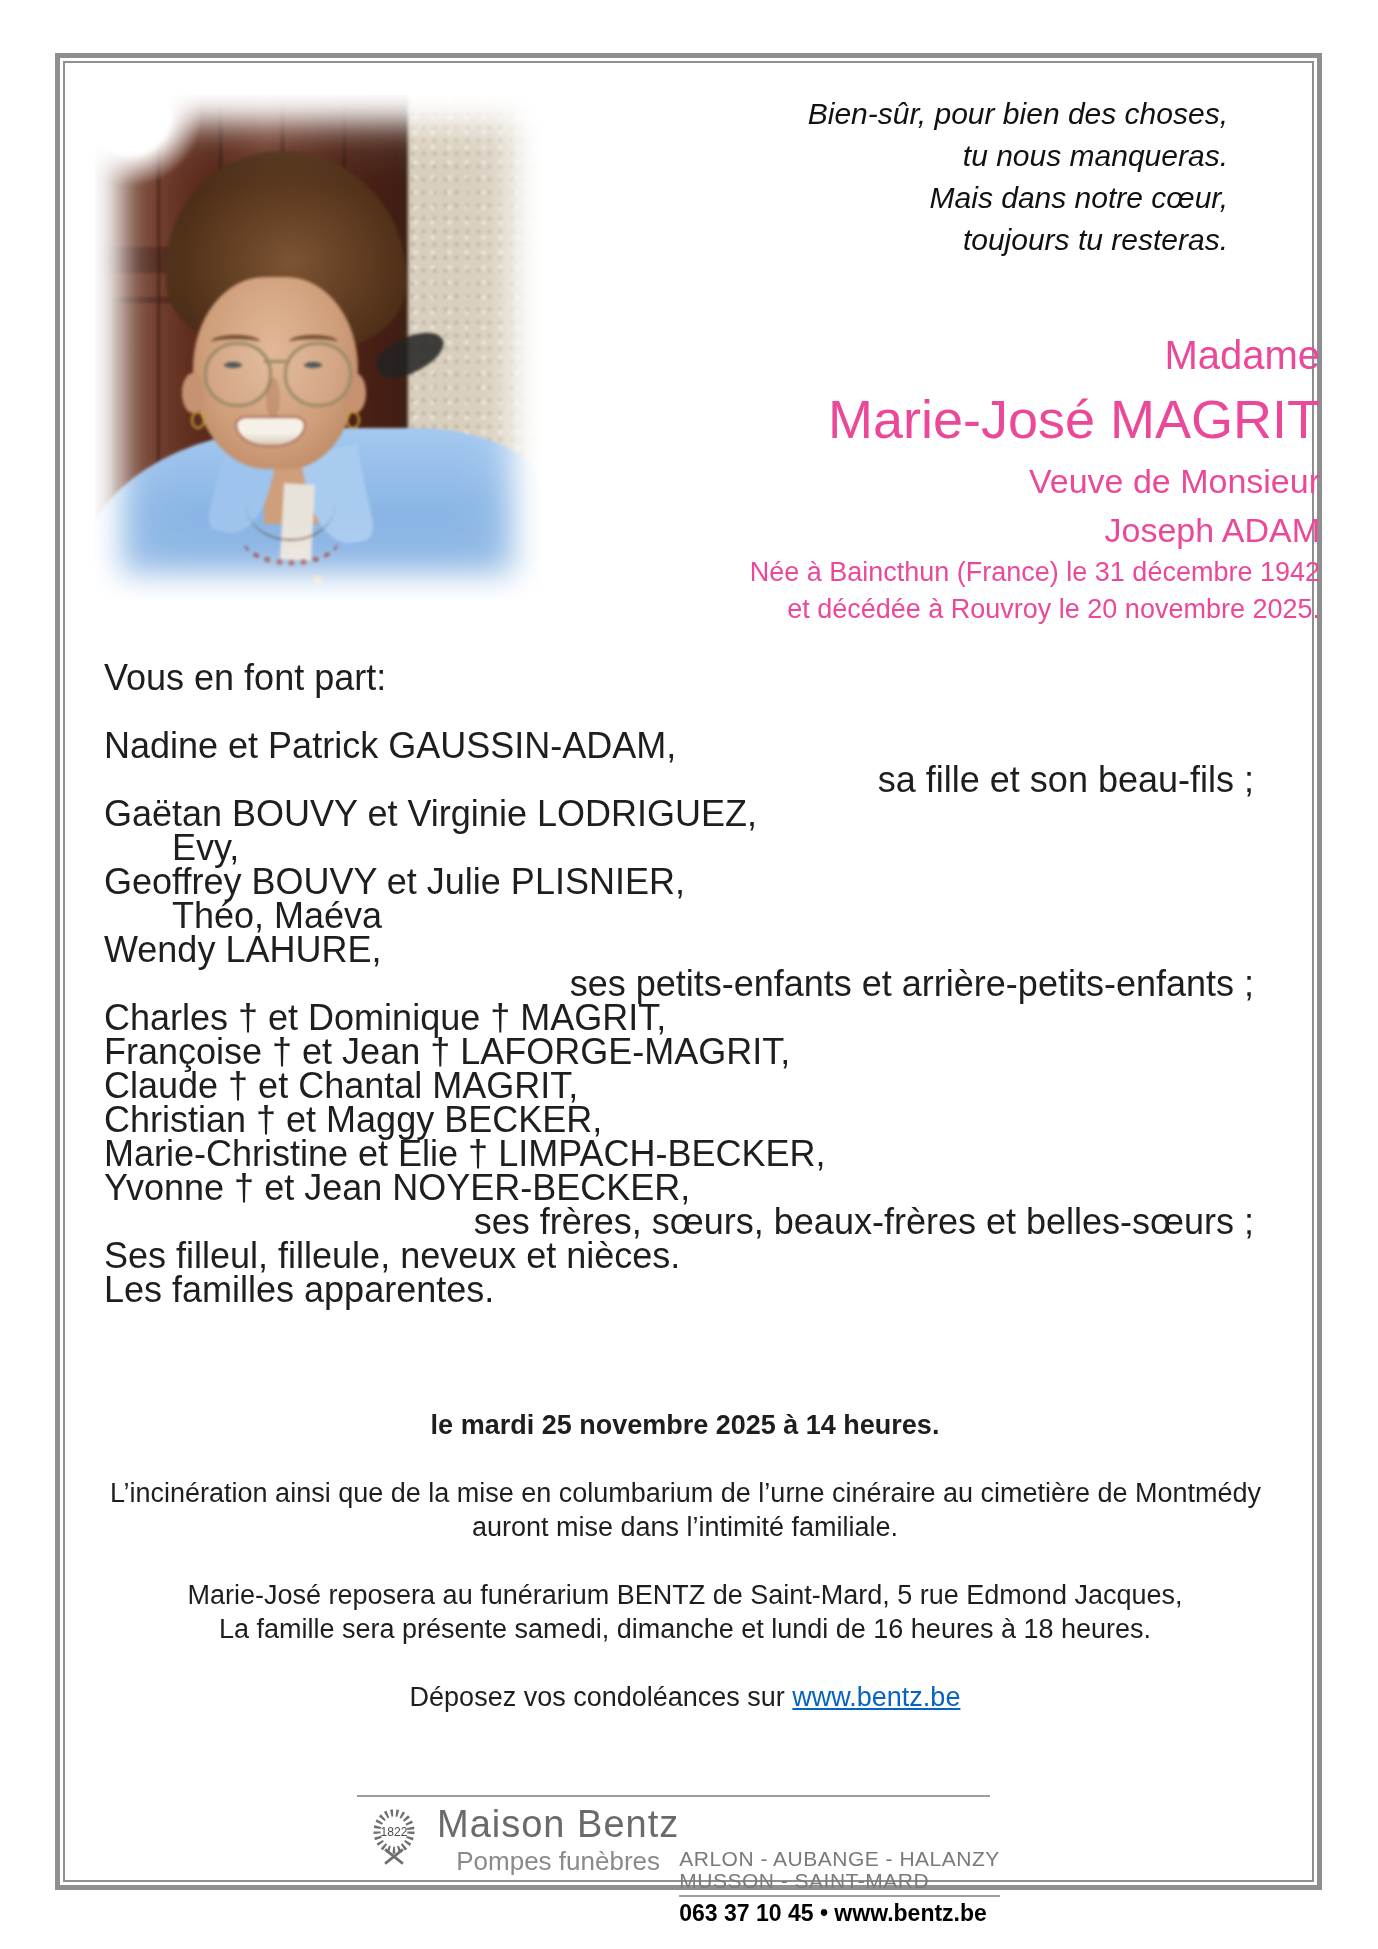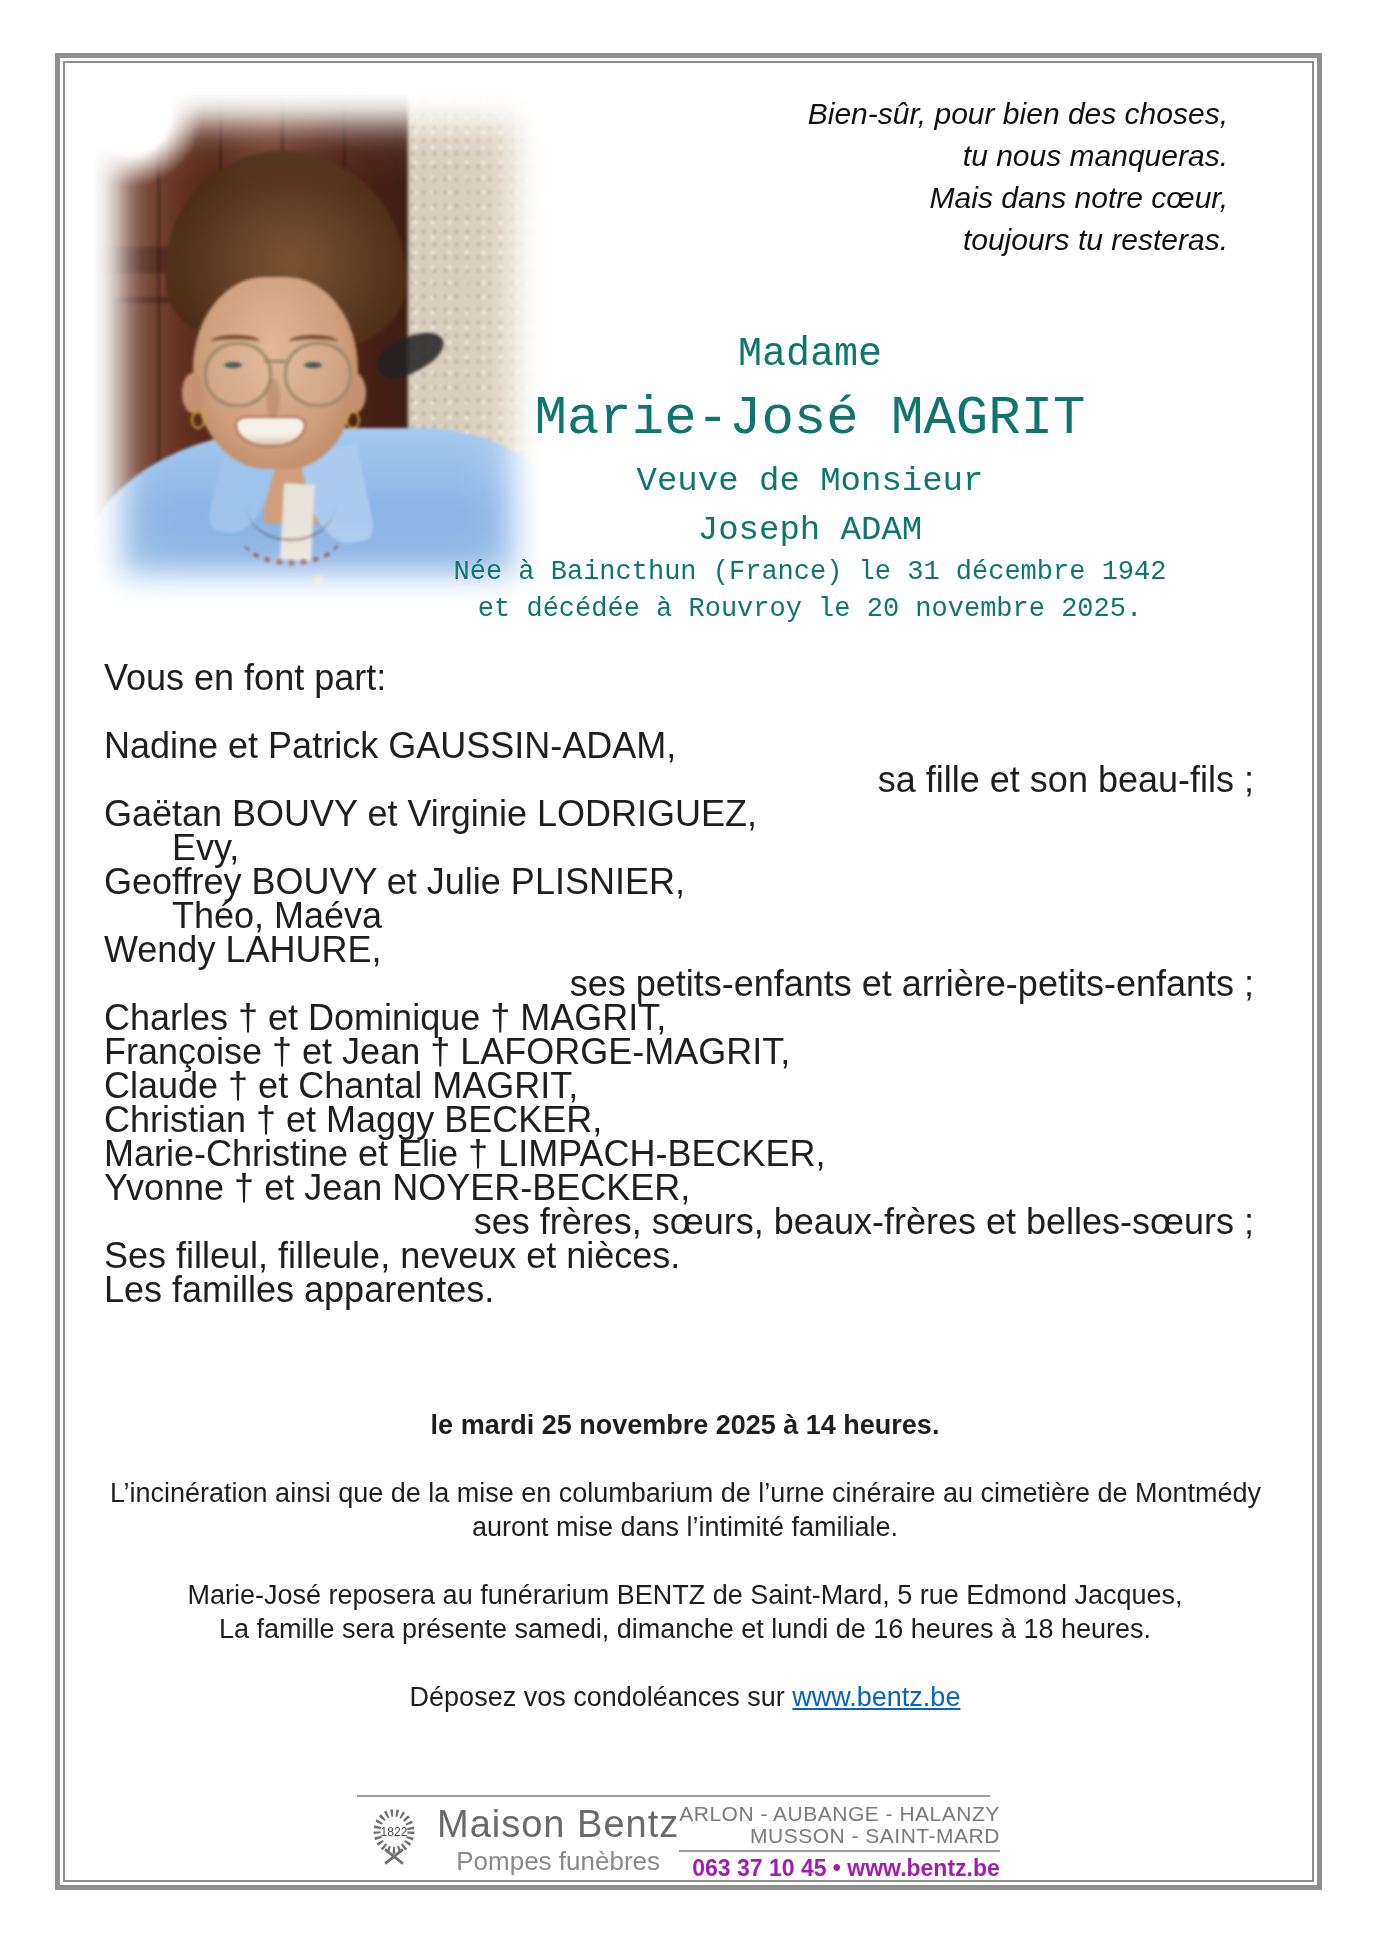--- a/index.html
+++ b/index.html
@@ -61,21 +61,21 @@
   .ph-chain{left:34%;top:74%;width:20%;height:14%;border-bottom:2px solid rgba(90,60,40,.6);border-radius:50%;}
   .ph-necklace{left:33%;top:82%;width:22%;height:10%;border-bottom:6px dotted #8e3a3a;border-radius:50%;}
   .ph-button{left:49%;top:95%;width:10px;height:10px;background:#cdbfa6;border-radius:50%;}
   .ph-corner{left:-8%;top:-10%;width:32%;height:28%;
     background:radial-gradient(closest-side,#fff 55%,rgba(255,255,255,0));}
   .ph-feather{position:absolute;inset:-2px;pointer-events:none;
     box-shadow:inset 0 0 30px 26px #fff, inset 0 0 70px 18px rgba(255,255,255,.55);}
   
   .quote{position:absolute;top:93px;right:150px;text-align:right;font-size:30px;line-height:42px;
          font-weight:400;font-style:italic;color:#111;}
-  .hdr{position:absolute;left:300px;top:328px;width:1020px;text-align:center;color:#0f766e;font-family:Liberation Mono, monospace;}
+  .hdr{position:absolute;left:300px;top:328px;width:1020px;text-align:right;color:#ec4899;}
   .hdr .t1{font-size:40px;line-height:54px;}
   .hdr .t2{font-size:54px;line-height:74px;}
   .hdr .t3{font-size:34px;line-height:50px;}
   .hdr .t4{font-size:34px;line-height:48px;}
   .hdr .t5{font-size:27px;line-height:37px;}
   .family{position:absolute;left:104px;top:661px;width:1150px;font-size:36px;line-height:34px;}
   .ceremony{position:absolute;left:110px;top:1408px;width:1150px;text-align:center;
             font-size:27px;line-height:34px;}
   .ln{white-space:pre;}
   .r{text-align:right;}
@@ -83,24 +83,24 @@
   .sp{height:34px;}
   .bold{font-weight:700;}
   .link{color:#0563C1;text-decoration:underline;cursor:pointer;}
   
   .footer{position:absolute;left:357px;top:1795px;width:633px;border-top:2px solid #9e9e9e;
           padding-top:6px;box-sizing:border-box;display:flex;align-items:flex-start;}
   .laurel{width:54px;height:66px;margin-left:10px;flex:0 0 auto;}
   .brand{margin-left:16px;color:#6a6a6a;text-align:center;}
   .brand .bn{font-size:38px;line-height:42px;letter-spacing:1px;}
   .brand .bt{font-size:26px;line-height:28px;color:#8a8a8a;margin-top:2px;}
-  .fright{margin-left:auto;width:402px;text-align:right;color:#7a7a7a;}
+  .fright{margin-left:auto;width:402px;color:#7a7a7a;margin-top:45px;}
   .fright .c1,.fright .c2{font-size:21px;line-height:22px;letter-spacing:.5px;}
   .fright .fdiv{border-bottom:2px solid #9e9e9e;margin:3px 0 4px;}
-  .fright .phw{font-size:23px;line-height:24px;font-weight:700;color:#a21caf;}
+  .fright .phw{font-size:23px;line-height:24px;font-weight:700;color:#000000;}
 </style>
 </head>
 <body>
 
 <div class="page">
 
   <div class="frame-outer">
     <div class="frame-inner"></div>
   </div>
 

